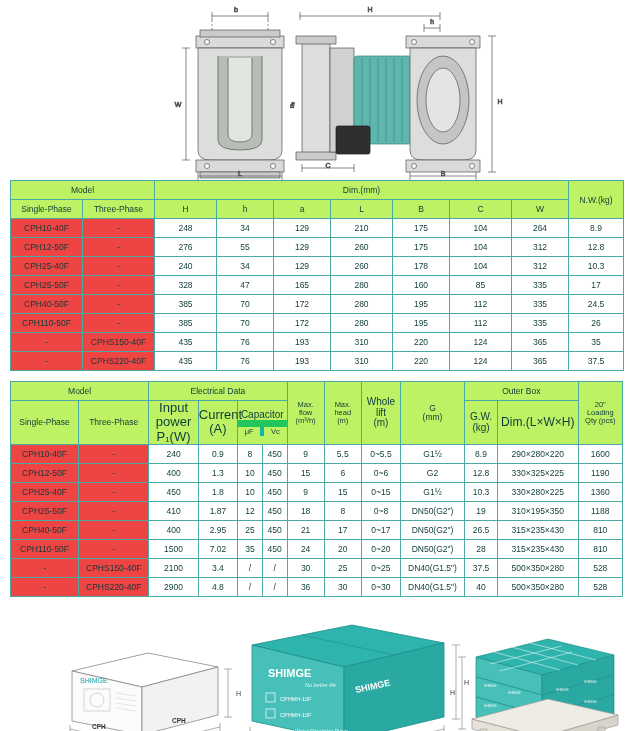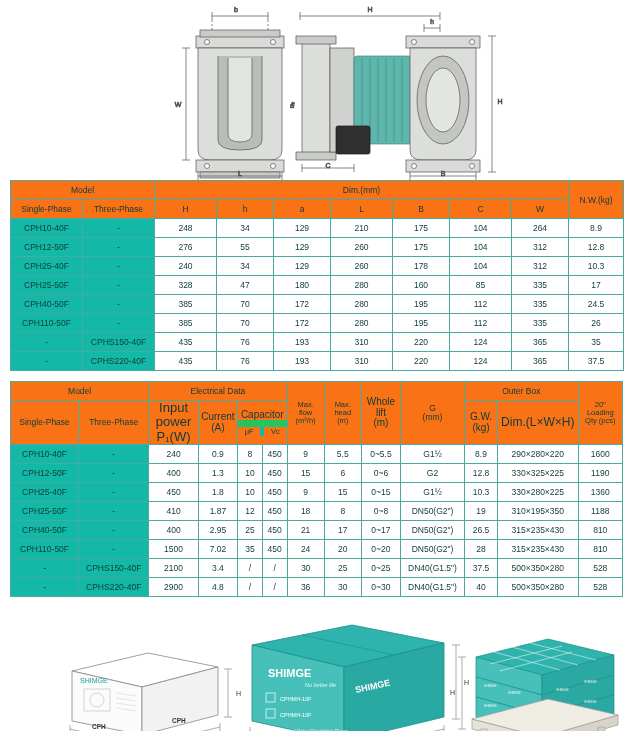--- a/index.html
+++ b/index.html
@@ -38,32 +38,32 @@
   .tbl th, .tbl td {
     border: 1px solid #4aa9a0;
     text-align: center;
     vertical-align: middle;
     padding: 0;
     height: 19px;
     font-weight: normal;
     color: #0d3b38;
   }
   .tbl th {
-    background: #f97316;
+    background: #bef264;
     font-size: 8.5px;
     color: #0d3b38;
   }
   .tbl td {
     background: #ffffff;
     font-size: 8.5px;
   }
   .tbl thead th.hgroup { height: 19px; }
   .tbl tbody tr td:first-child,
   .tbl tbody tr td:nth-child(2) {
-    background: #14b8a6;
+    background: #ef4444;
   }
   .spacer-10 { height: 10px; }
   .spacer-14 { height: 14px; }
 
   
   .packaging {
     position: relative;
     width: 633px;
     height: 160px;
     margin-top: 8px;
@@ -239,21 +239,21 @@
         <td>178</td>
         <td>104</td>
         <td>312</td>
         <td>10.3</td>
       </tr>
       <tr>
         <td>CPH25-50F</td>
         <td>-</td>
         <td>328</td>
         <td>47</td>
-        <td>180</td>
+        <td>165</td>
         <td>280</td>
         <td>160</td>
         <td>85</td>
         <td>335</td>
         <td>17</td>
       </tr>
       <tr>
         <td>CPH40-50F</td>
         <td>-</td>
         <td>385</td>
@@ -352,21 +352,21 @@
           <span>Qty (pcs)</span>
         </th>
       </tr>
       <tr>
         <th>Single-Phase</th>
         <th>Three-Phase</th>
         <th style="line-height:1.1;font-size:13px">
           <span>Input power</span><br>
           <span>P₁(W)</span>
         </th>
-        <th style="line-height:1.1;font-size:10px">
+        <th style="line-height:1.1;font-size:13px">
           <span>Current</span><br>
           <span>(A)</span>
         </th>
         <th colspan="2" style="padding:0">
           <div style="border-bottom:7px solid #22c55e;font-size:10px">Capacitor</div>
           <div style="display:flex;font-size:7.5px">
             <div style="flex:1;border-right:4px solid #14b8a6">μF</div>
             <div style="flex:1">Vc</div>
           </div>
         </th>

